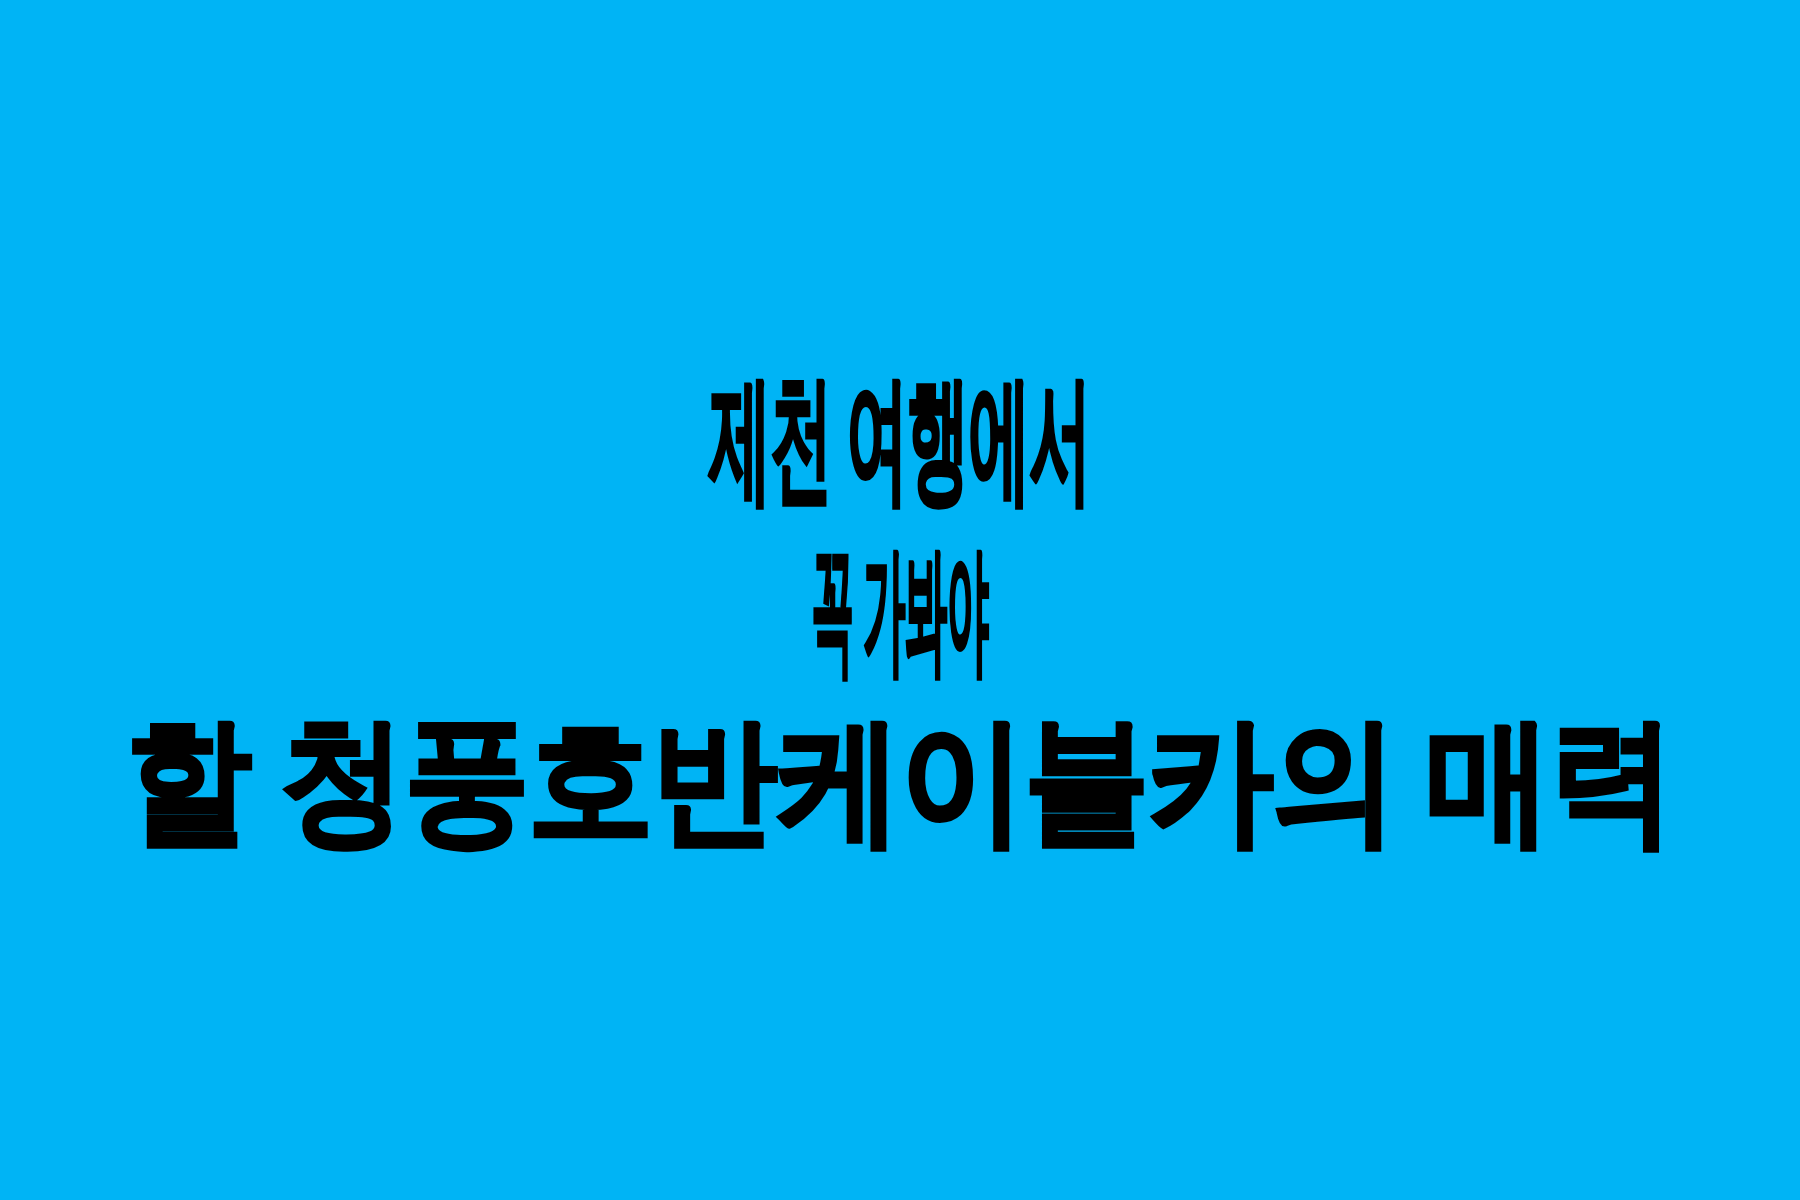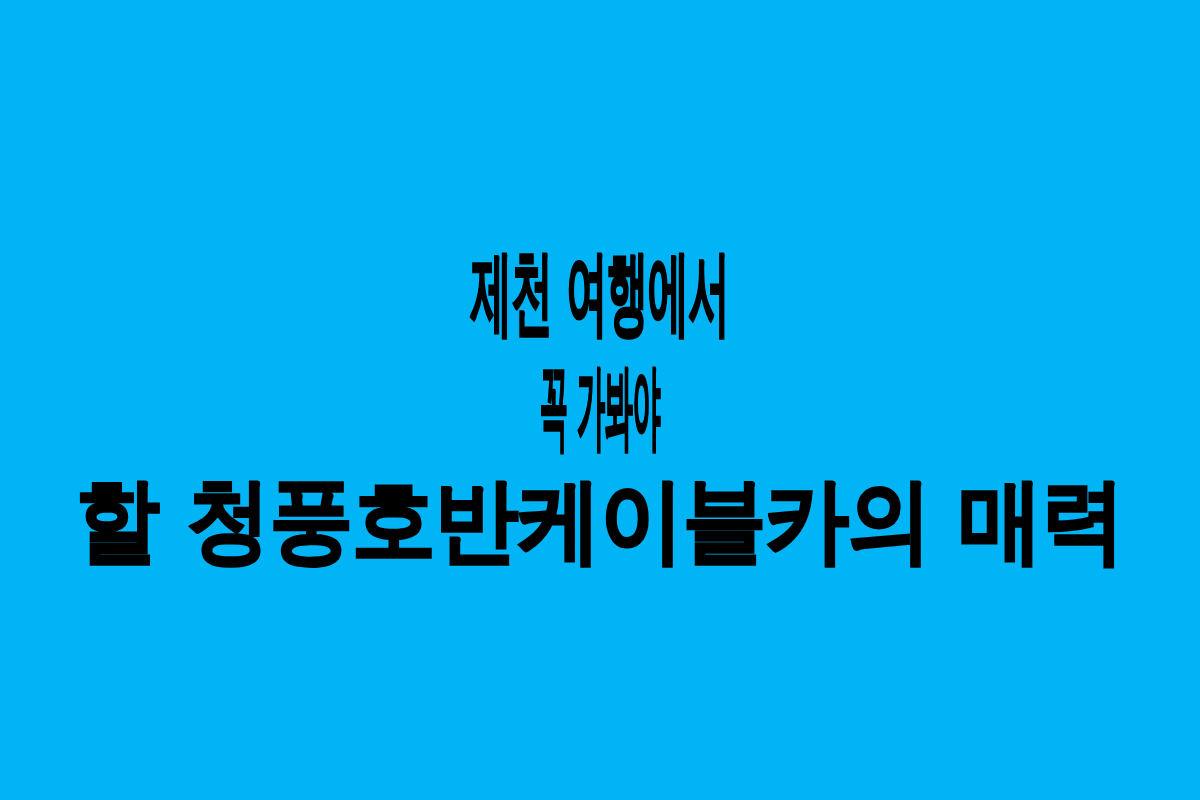--- a/index.html
+++ b/index.html
@@ -17,20 +17,21 @@
 
   #thumbnail-canvas {
     position: relative;
     width: 1200px;
     height: 800px;
     background: #00b4f5;
     display: flex;
     align-items: center;
     justify-content: flex-start;
     box-sizing: border-box;
+    font-family: Liberation Serif, serif;
   }
 
   #headline-block {
     width: 100%;
     text-align: center;
     color: #000000;
     
     margin-top: 14px;
     user-select: none;
   }

